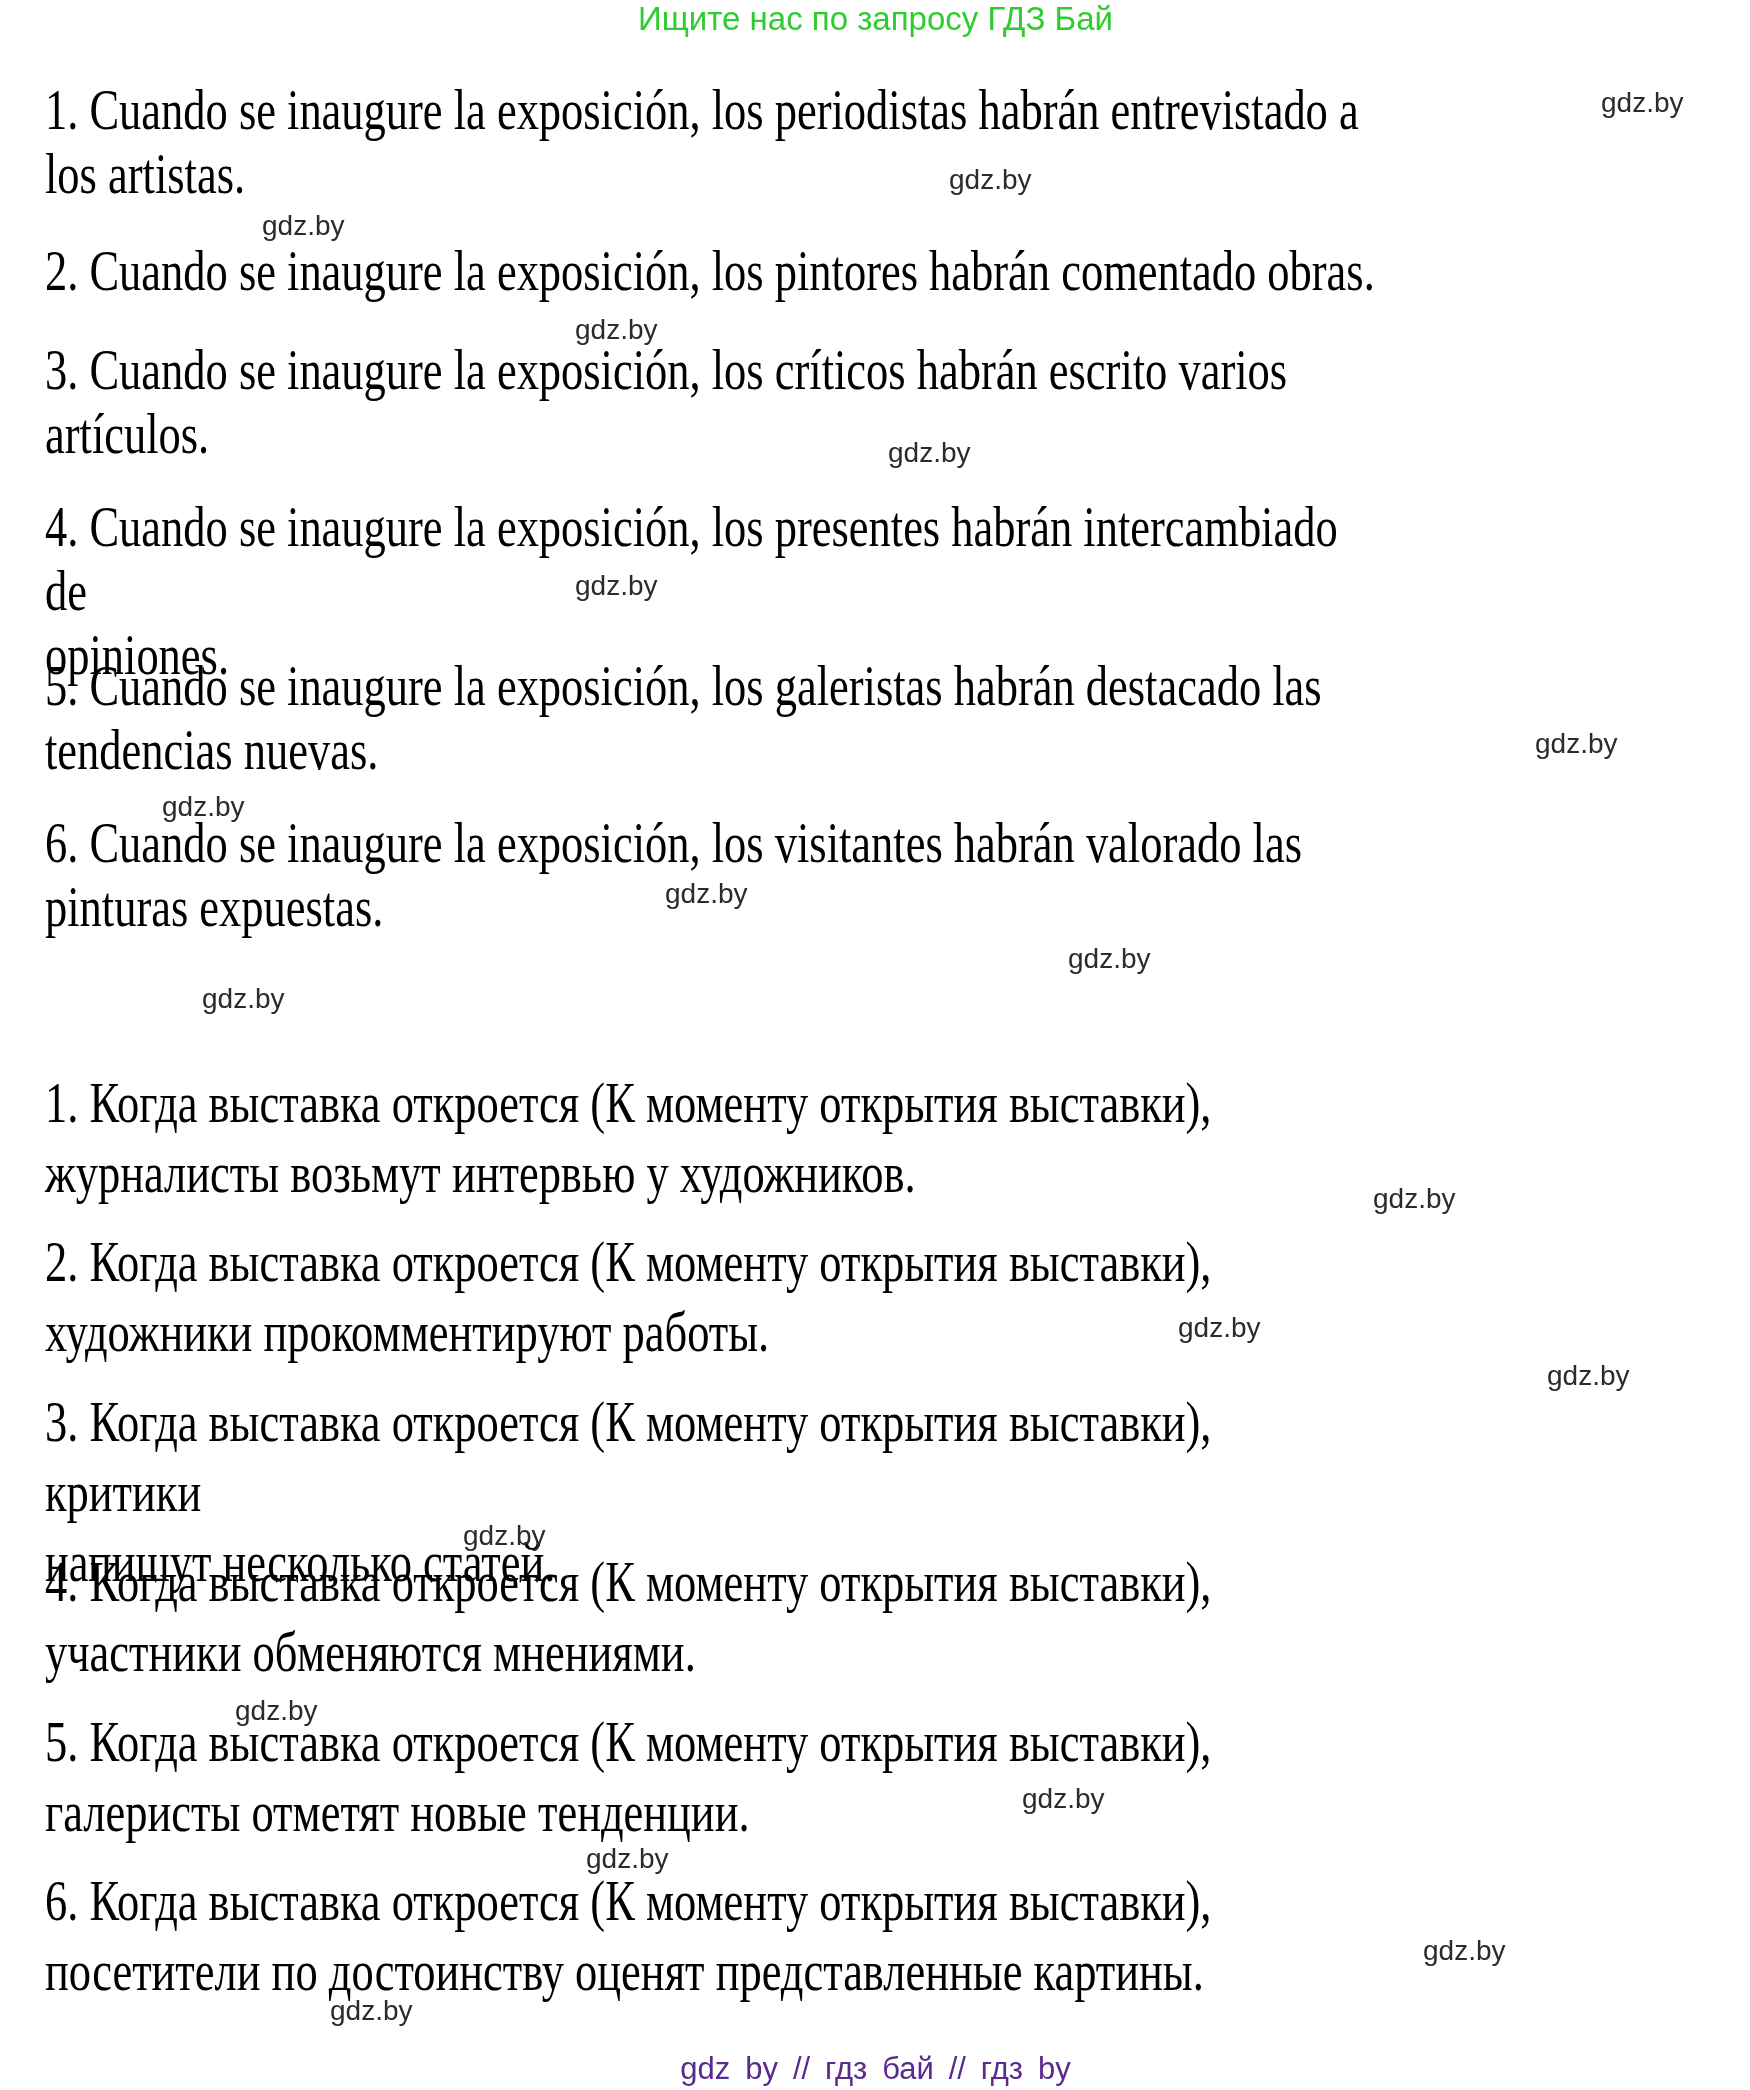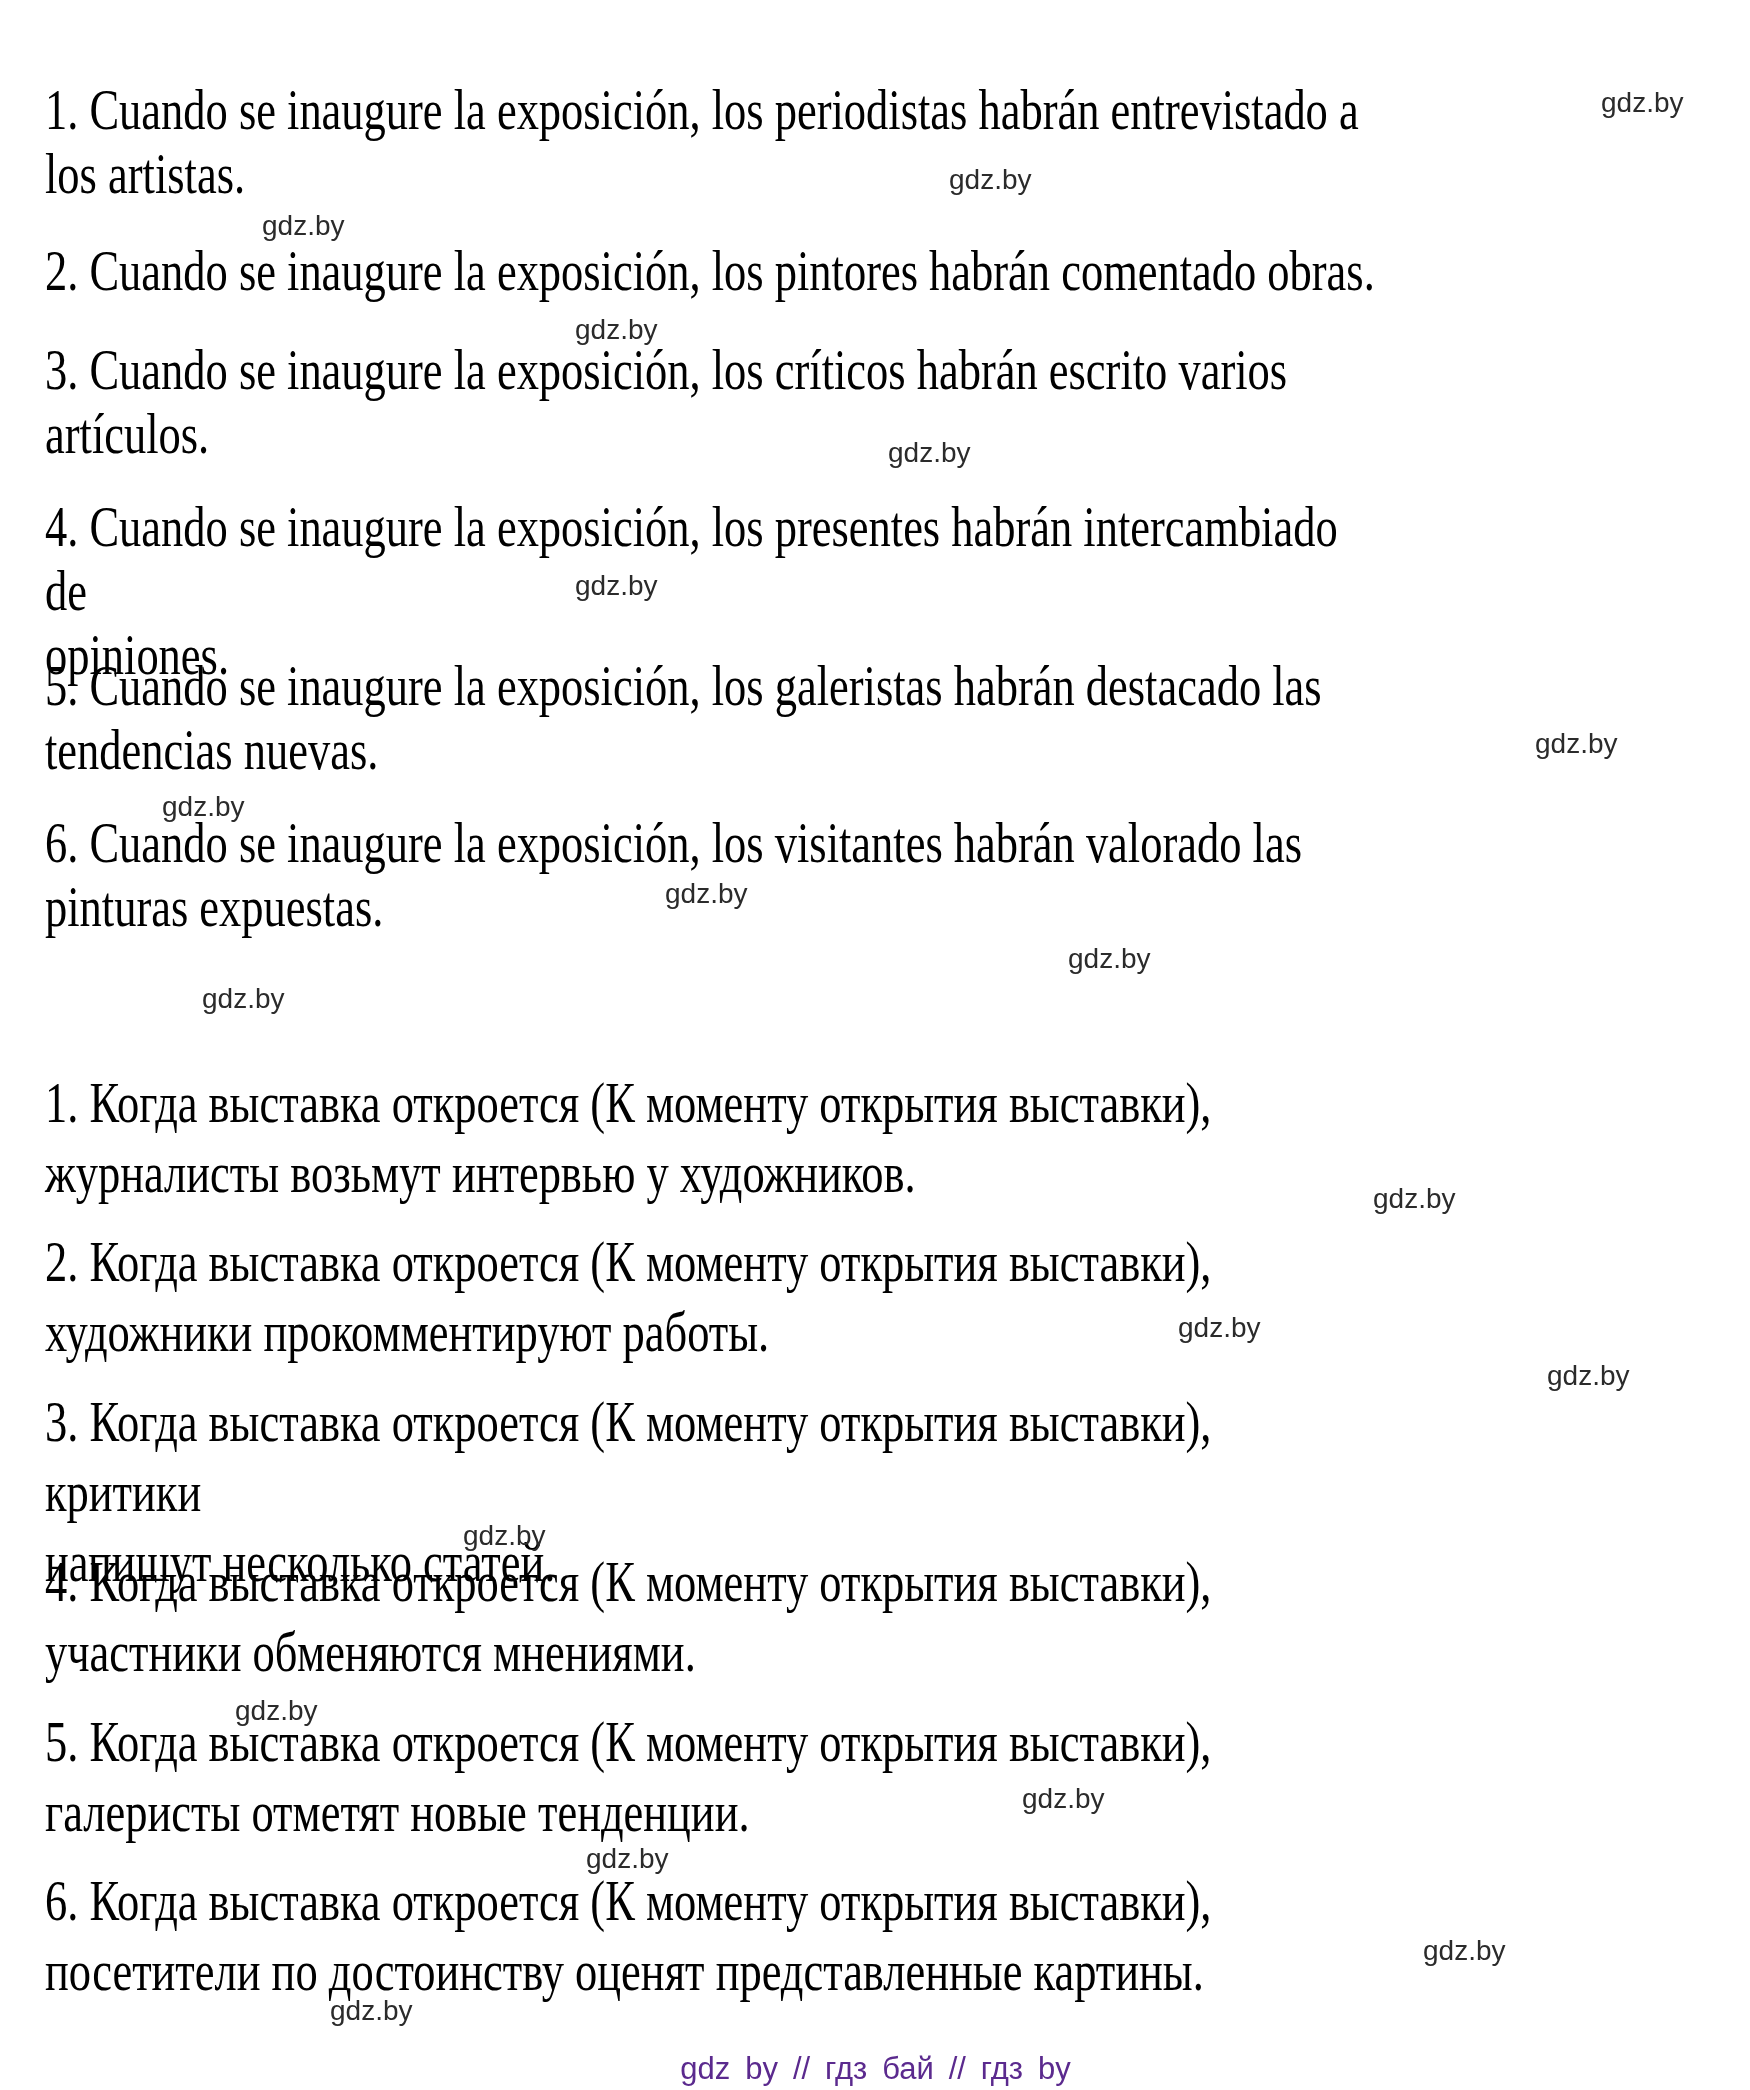--- a/index.html
+++ b/index.html
@@ -55,20 +55,21 @@
     font-size: 31px;
     color: #5b2a8e;
     word-spacing: 6.3px;
   }
 </style>
 </head>
 <body>
 
 <div id="page">
 
+  <div class="page-header">Ищите нас по запросу ГДЗ Бай</div>
 
   <div class="para es" style="top:78px">1. Cuando se inaugure la exposición, los periodistas habrán entrevistado a
 los artistas.</div>
   <div class="para es" style="top:239px">2. Cuando se inaugure la exposición, los pintores habrán comentado obras.</div>
   <div class="para es" style="top:338px">3. Cuando se inaugure la exposición, los críticos habrán escrito varios
 artículos.</div>
   <div class="para es" style="top:495px">4. Cuando se inaugure la exposición, los presentes habrán intercambiado de
 opiniones.</div>
   <div class="para es" style="top:654px">5. Cuando se inaugure la exposición, los galeristas habrán destacado las
 tendencias nuevas.</div>

